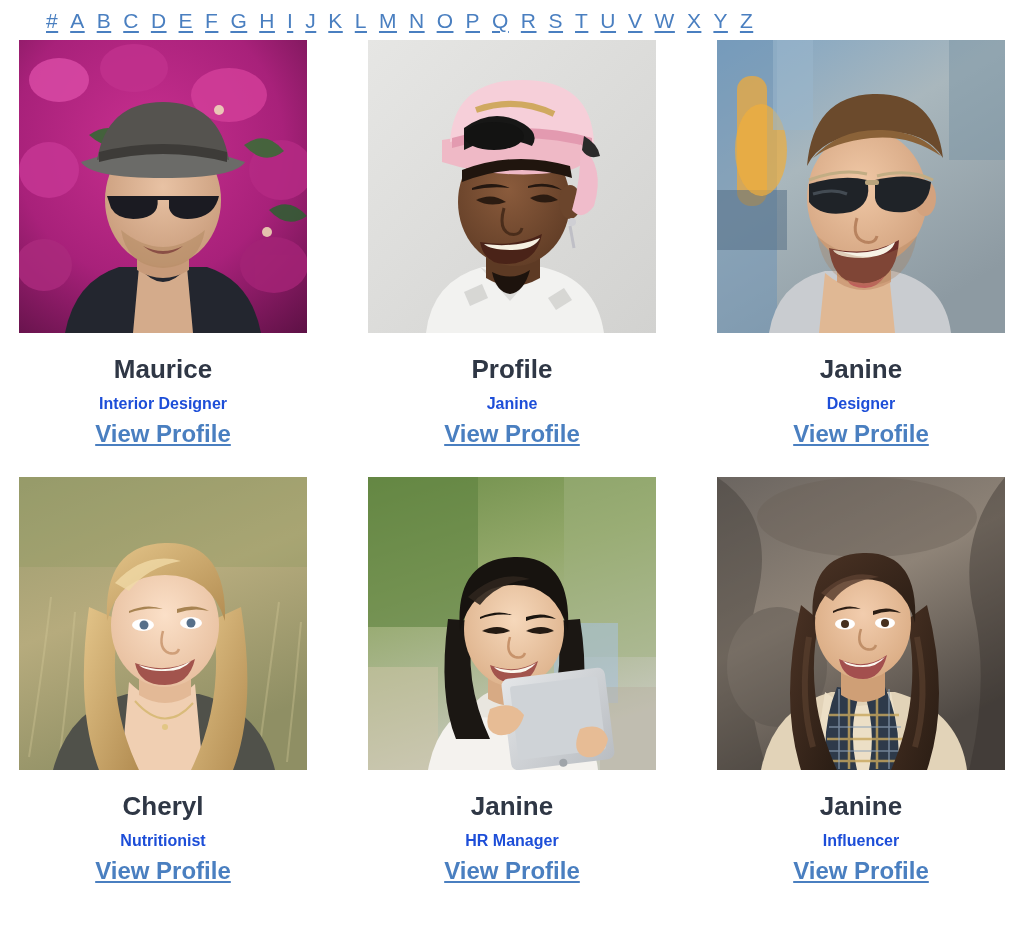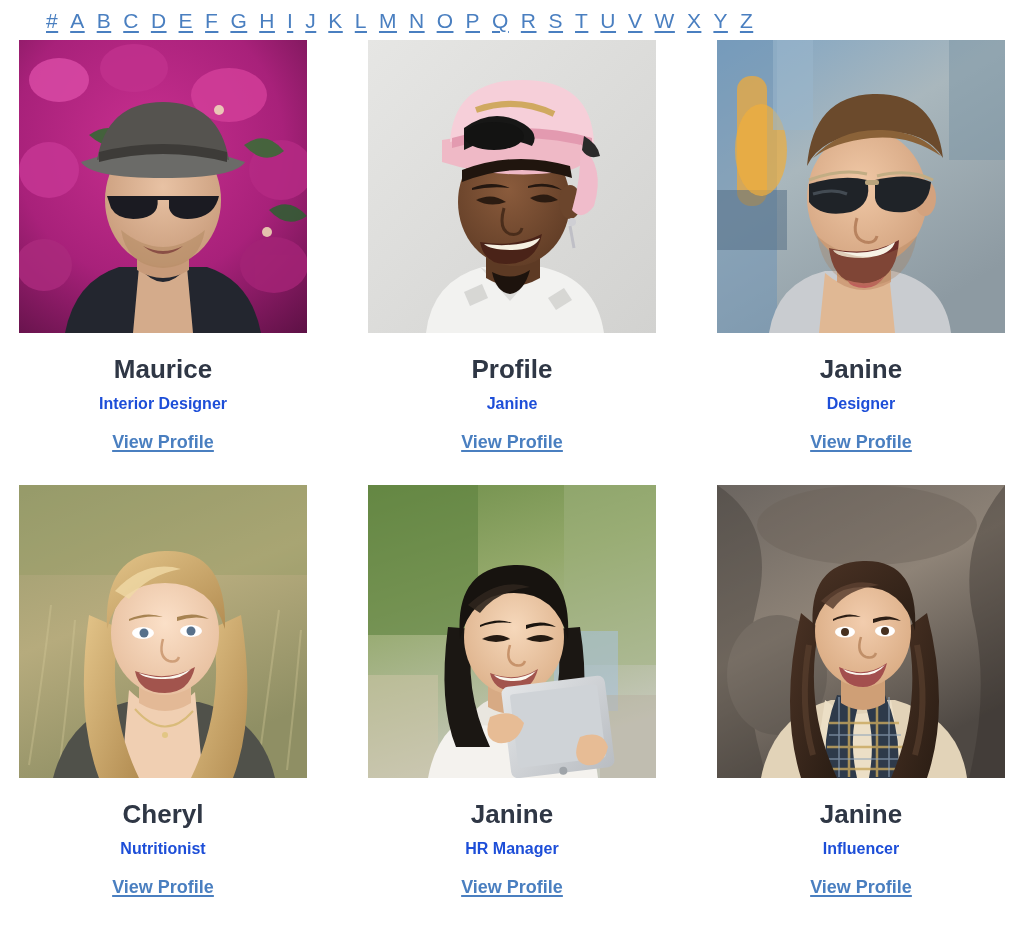--- a/index.html
+++ b/index.html
@@ -73,27 +73,27 @@
   }
   .card-role {
     font-size: 16px;
     font-weight: bold;
     color: #1d4ed8;
     margin-top: 9px;
     line-height: 22px;
     text-align: center;
   }
   .card-link {
-    font-size: 18px;
+    font-size: 24px;
     font-weight: bold;
     color: #4a7fc0;
     text-decoration: underline;
     text-underline-offset: 2px;
     text-decoration-thickness: 1.8px;
-    margin-top: 16px;
+    margin-top: 8px;
     line-height: 22px;
     cursor: pointer;
     text-align: center;
   }
 
   .row-gap { height: 32px; }
 </style>
 </head>
 <body>
 

